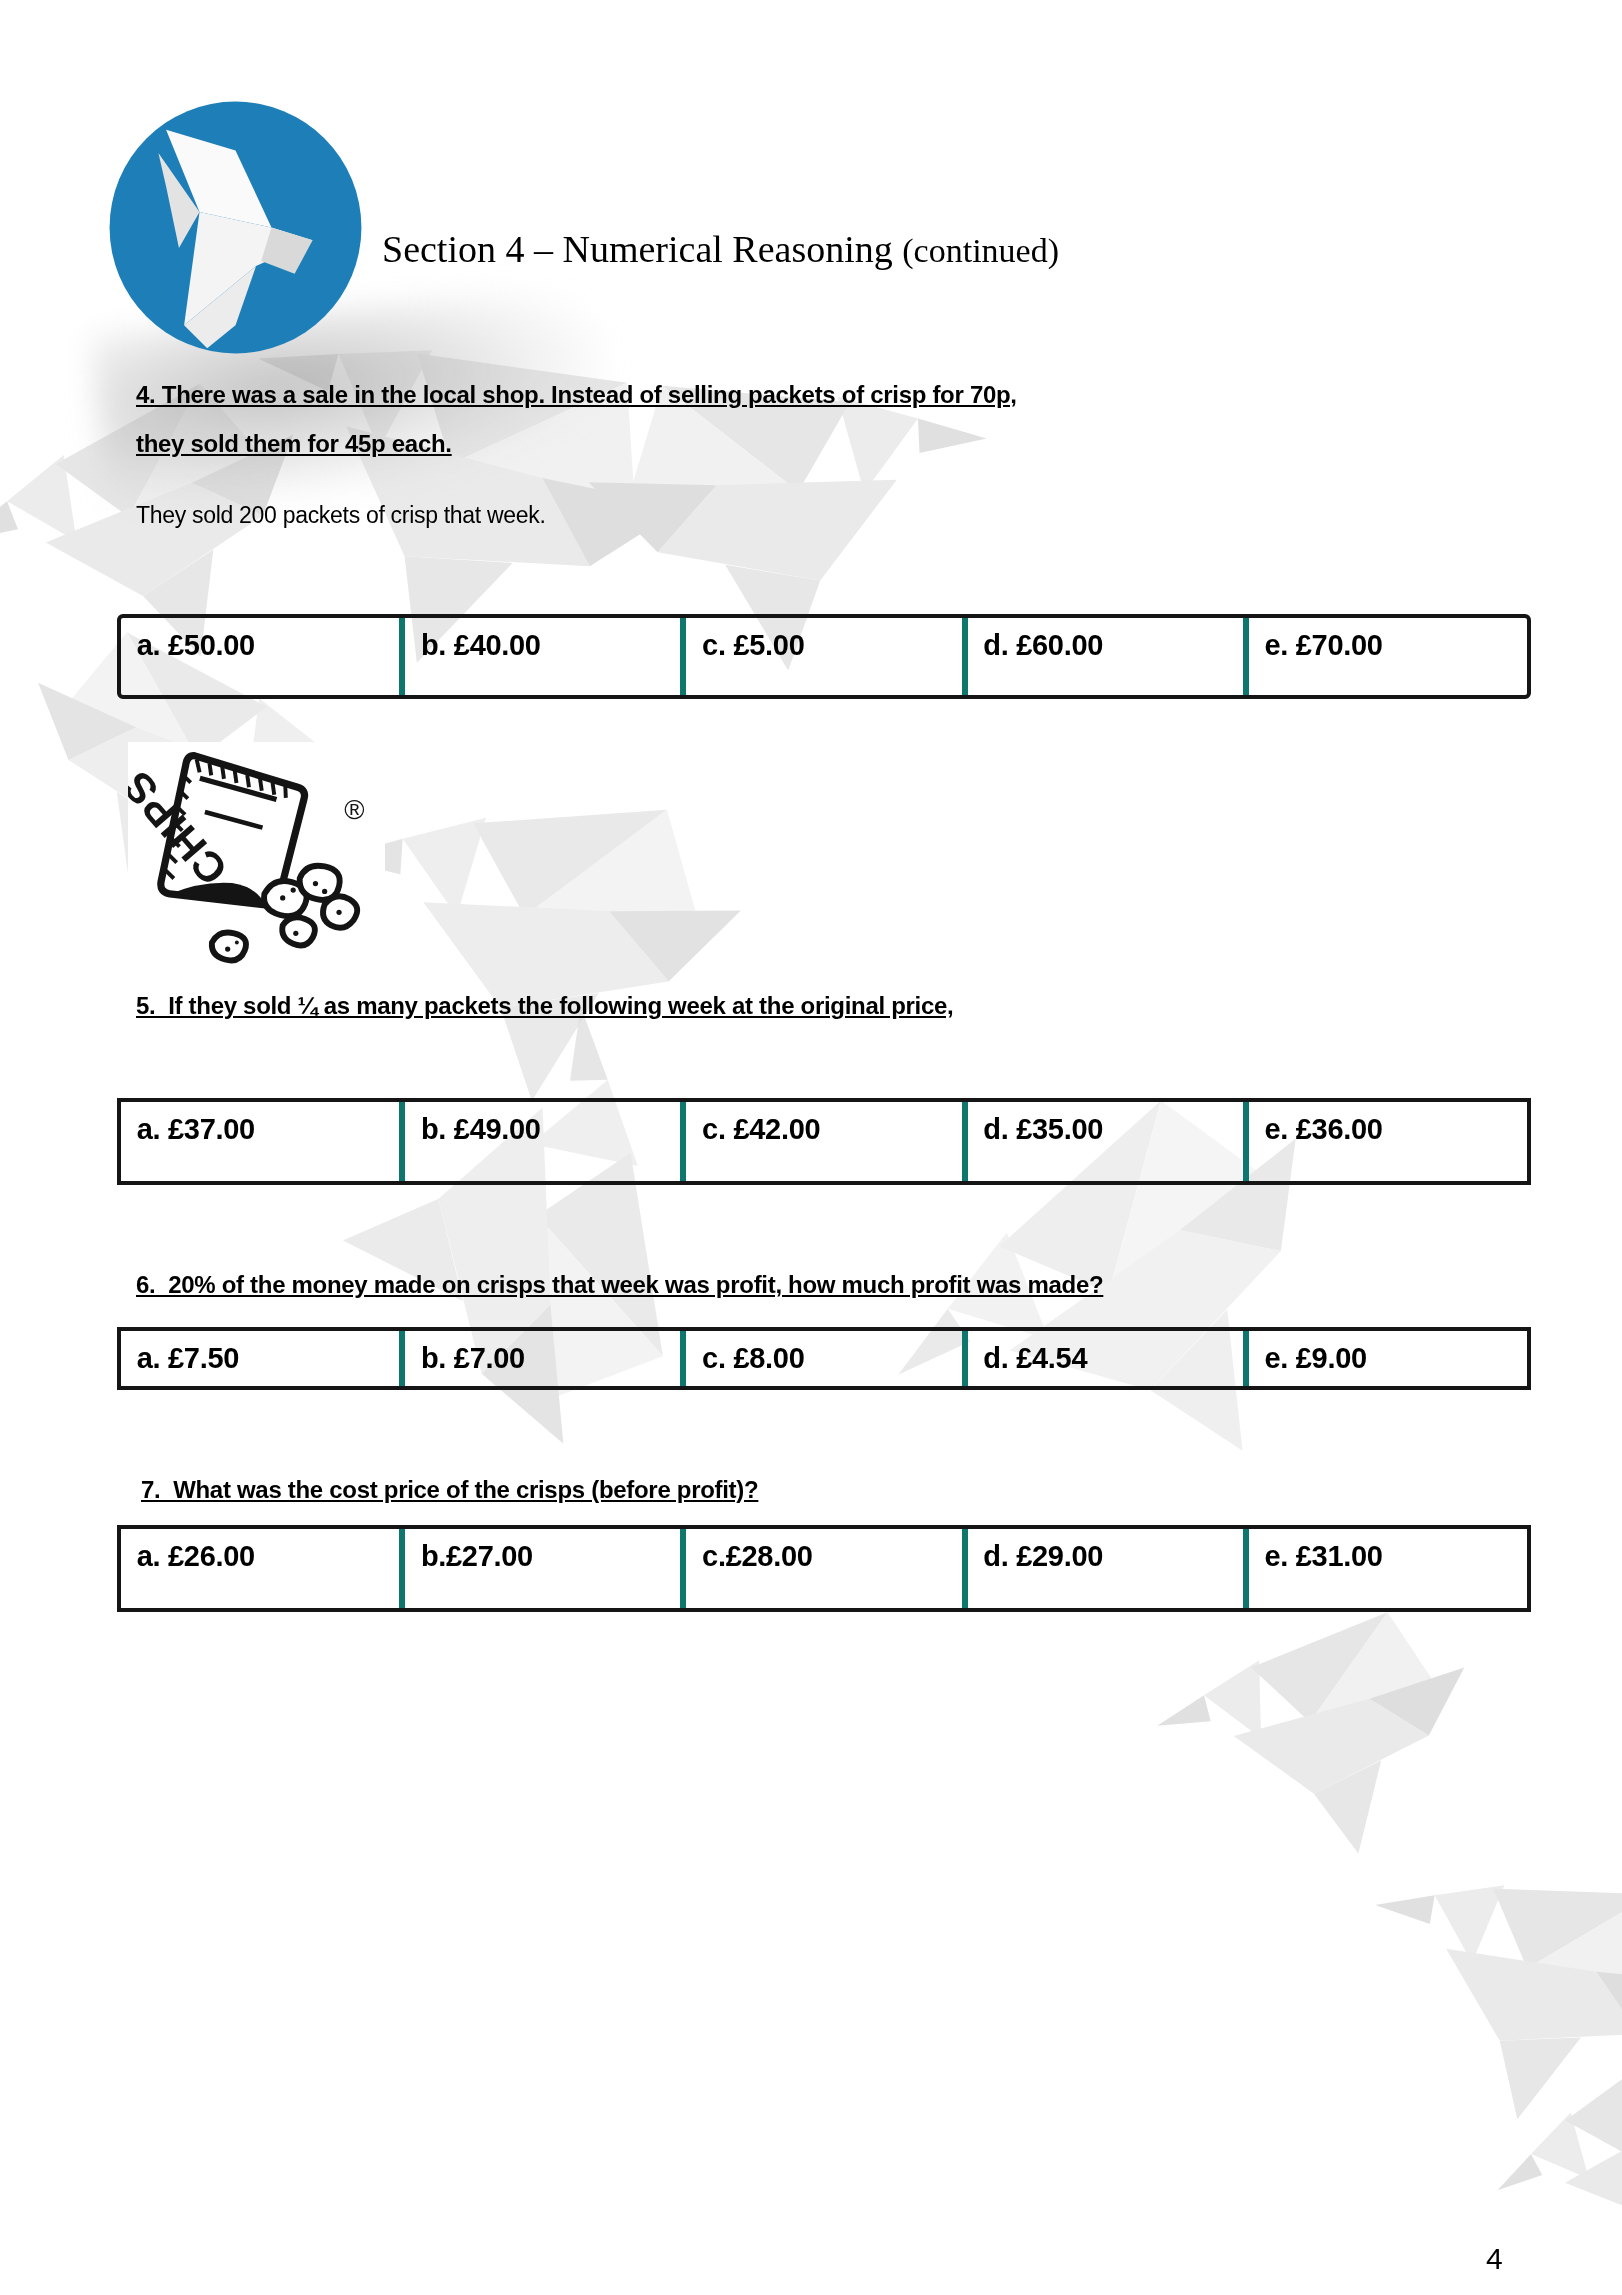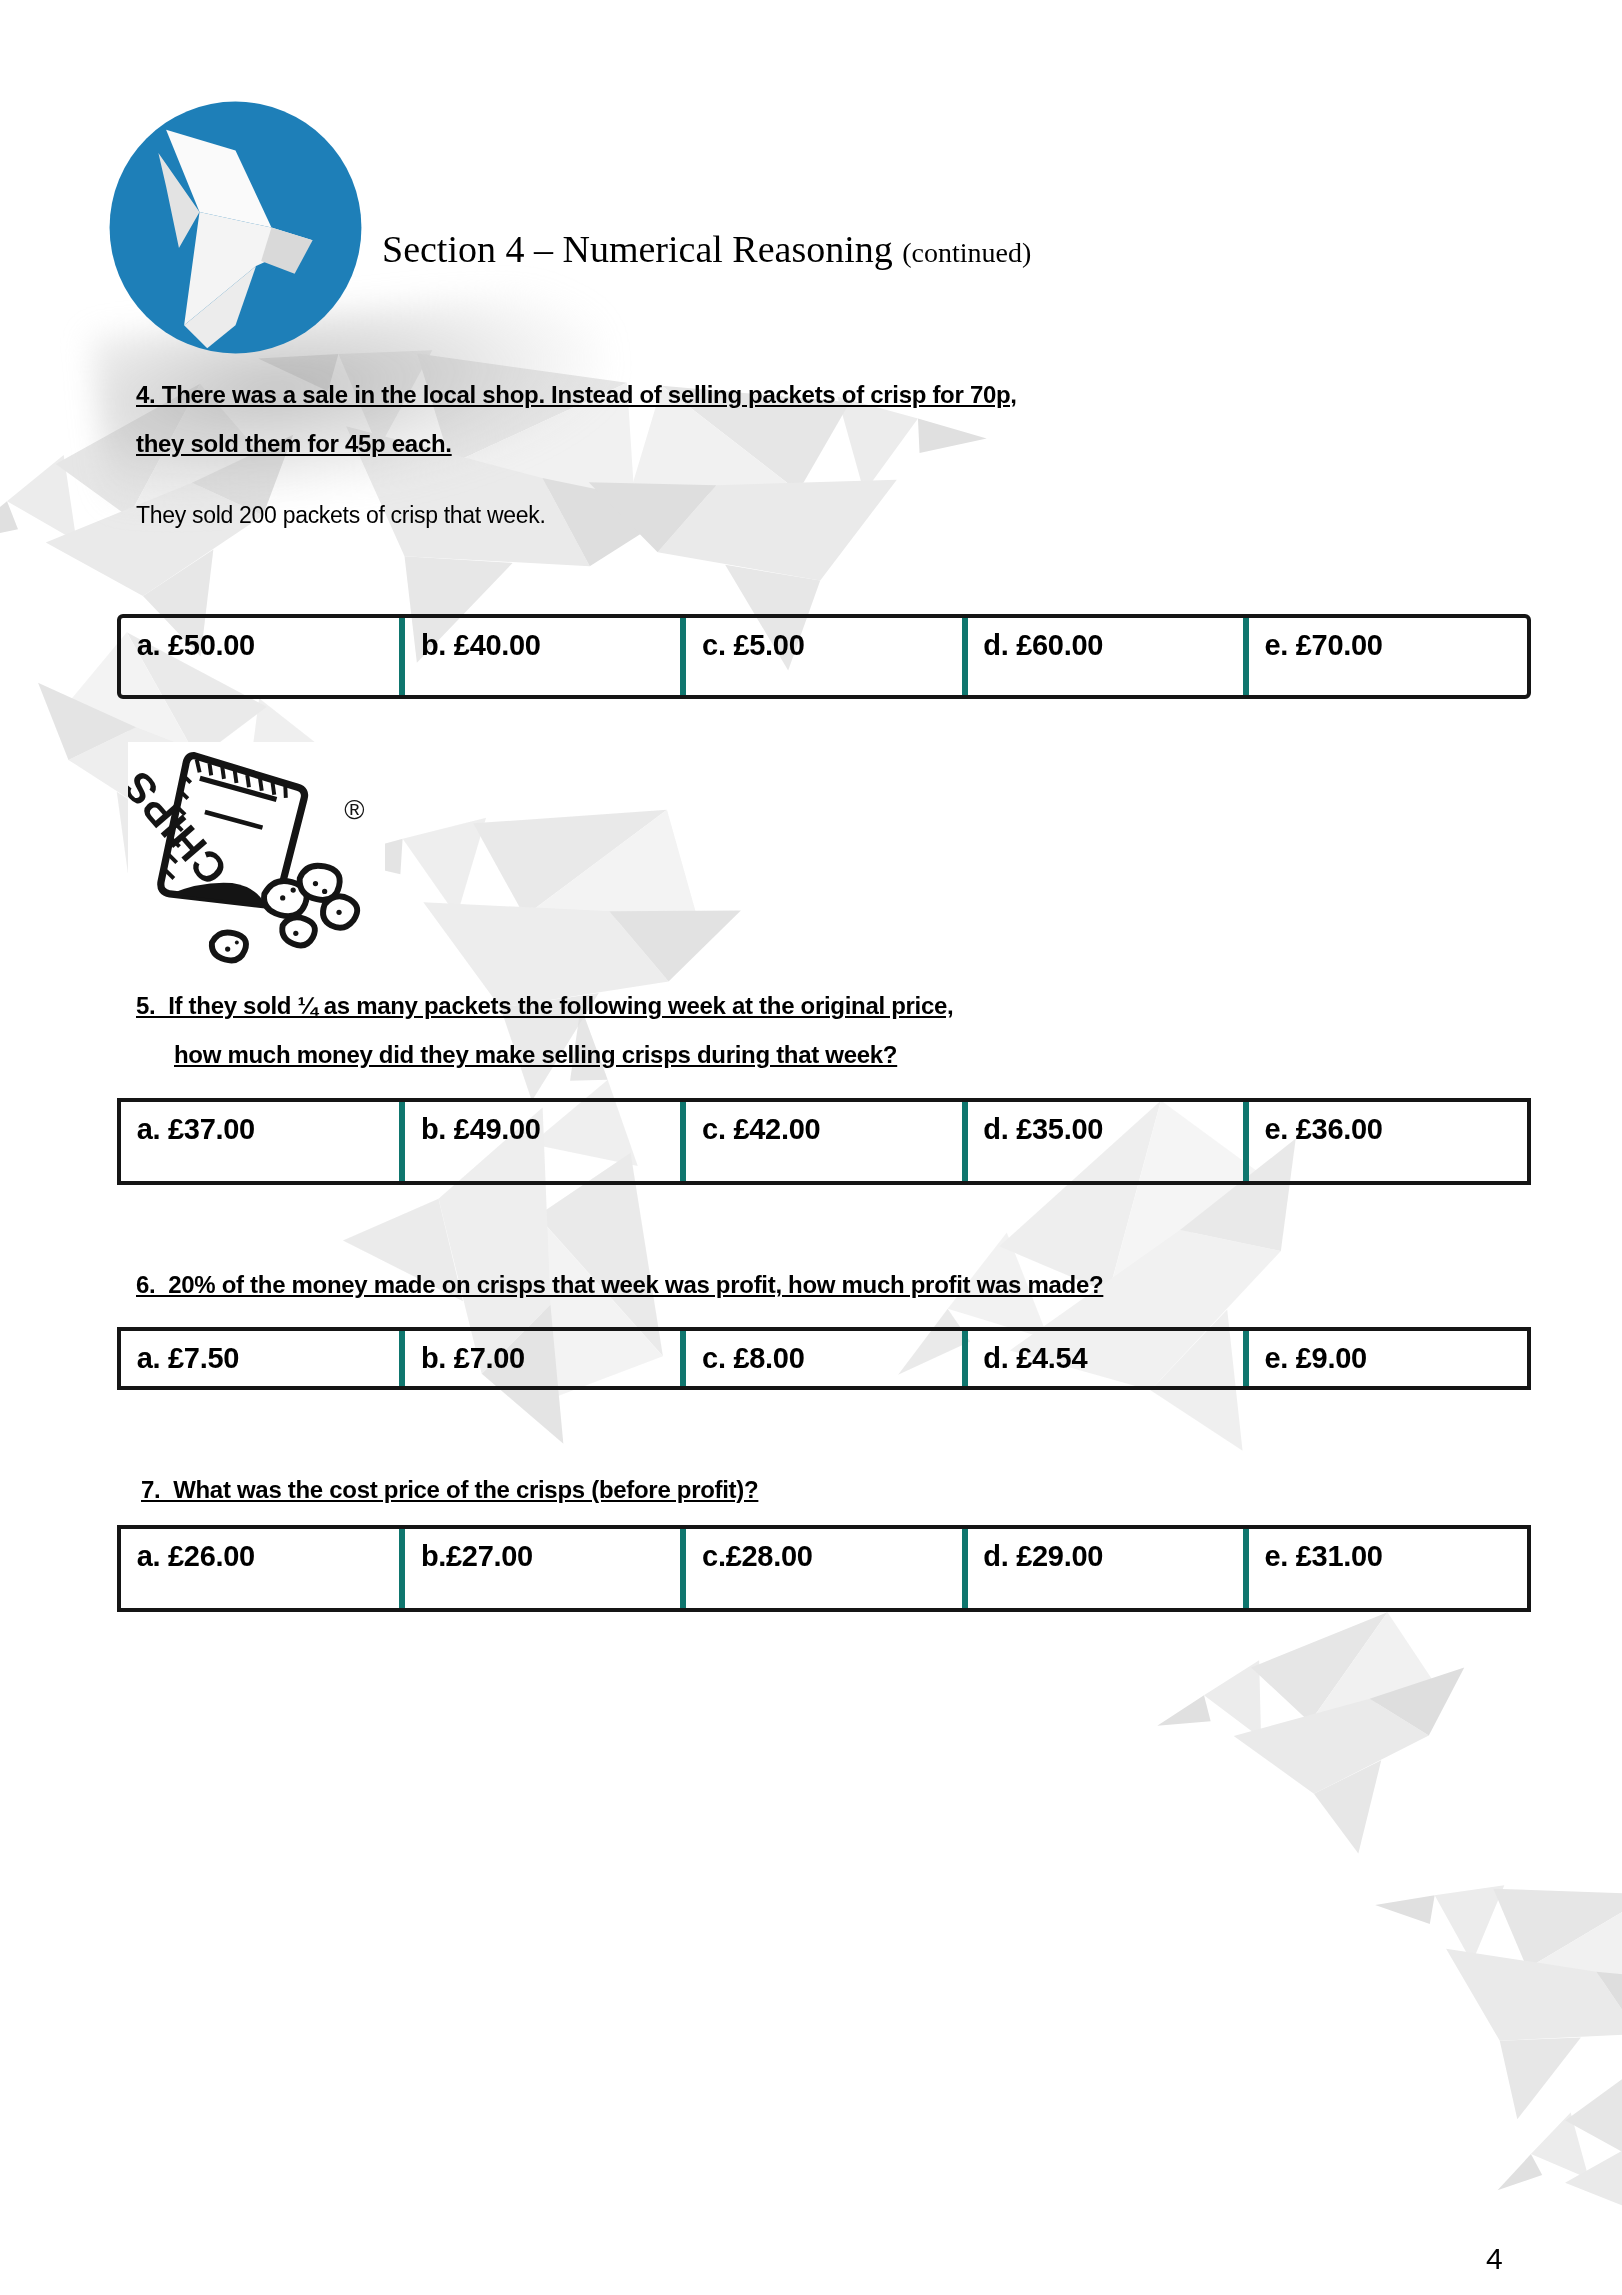--- a/index.html
+++ b/index.html
@@ -21,21 +21,21 @@
   }
 
   
   .logo{left:107px;top:99px;width:257px;height:257px;}
   .logo svg{width:100%;height:100%;display:block;}
   .title{
     left:382px;top:226px;white-space:nowrap;
     font-family:"Liberation Serif",serif;font-weight:400;
     font-size:38px;line-height:46px;margin:0;
   }
-  .title .cont{font-size:28px;}
+  .title .cont{font-size:34px;}
 
   
   .qblock{white-space:nowrap;}
   .qline{white-space:pre;display:block;}
   .bold{font-weight:700;font-size:24px;line-height:49px;letter-spacing:-0.3px;text-decoration:underline;}
   .reg{font-weight:400;font-size:23px;line-height:46px;letter-spacing:-0.3px;}
   .indent{padding-left:38px;}
 
   
   table.options{
@@ -221,21 +221,20 @@
       <circle cx="322" cy="260" r="4"></circle>
         <circle cx="256" cy="292" r="4"></circle>
       <circle cx="152" cy="316" r="4"></circle>
         <circle cx="166" cy="306" r="3"></circle>
     </g>
   </svg>
 </div>
 
 <div class="abs qblock" style="left:136px;top:981px;">
   <span class="qline bold">5.  If they sold ¼ as many packets the following week at the original price,</span>
-  <span class="qline bold indent">how much money did they make selling crisps during that week?</span>
 </div>
 <div class="abs tbox t5">
   <table class="options">
       <tbody>
         <tr>
     <td>a. £37.00</td>
     <td>b. £49.00</td>
     <td>c. £42.00</td>
     <td>d. £35.00</td>
     <td>e. £36.00</td>

